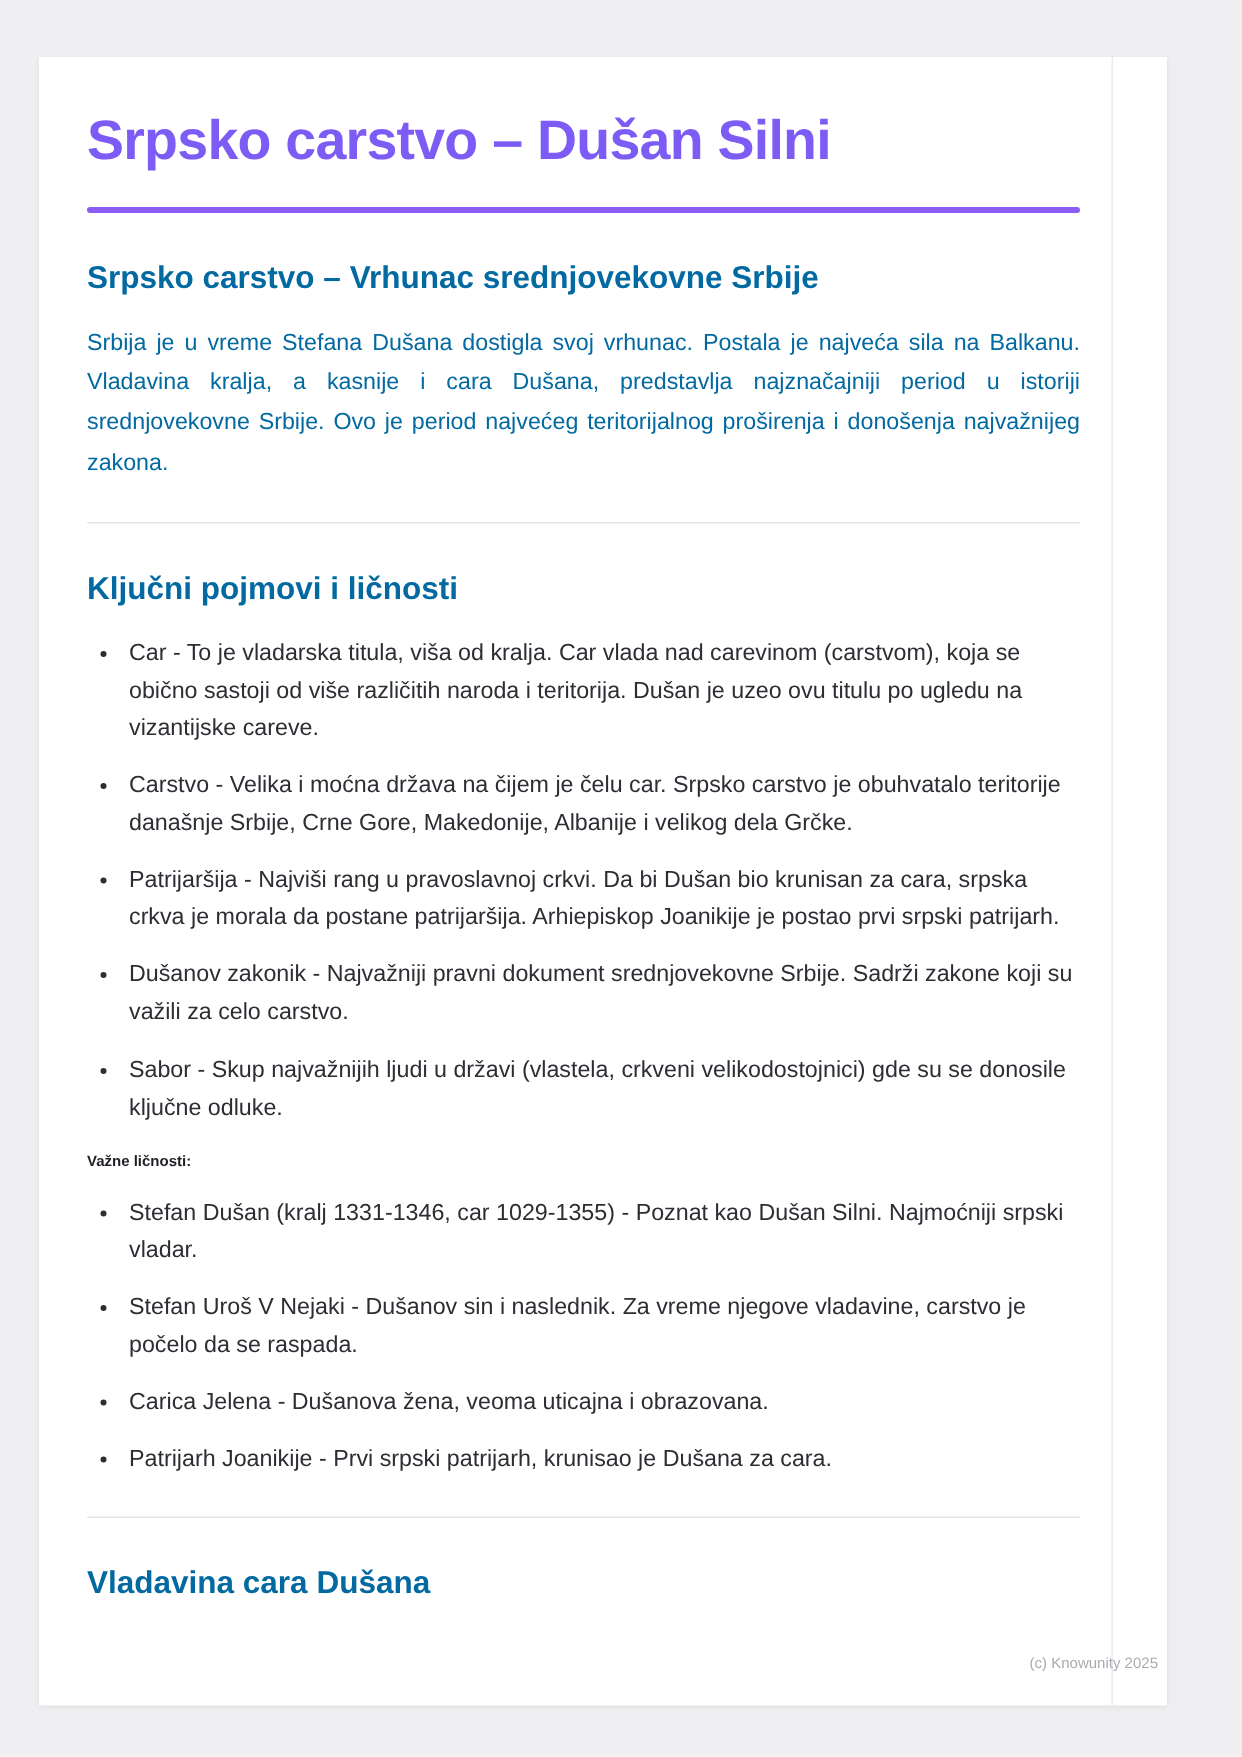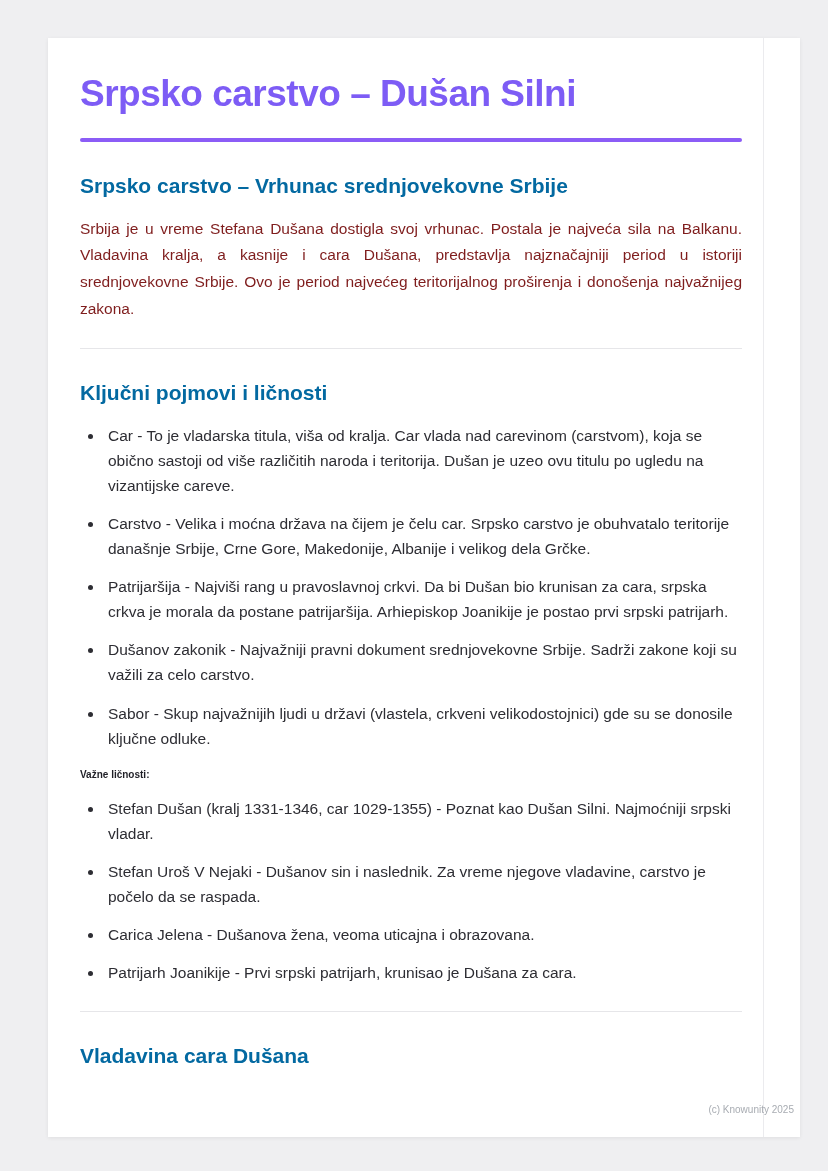--- a/index.html
+++ b/index.html
@@ -10,21 +10,21 @@
     color: #2d2d33;
     overflow: hidden;
   }
   .canvas {
     position: relative;
     width: 828px;
     height: 1171px;
   }
   .paper {
     position: absolute;
-    left: 48px;
+    left: 26px;
     top: 38px;
     width: 752px;
     height: 1099px;
     background: #ffffff;
     box-shadow: 0 1px 4px rgba(0,0,0,0.07);
     padding: 34px 58px 40px 32px;
     overflow: hidden;
   }
   .page-edge-line {
     position: absolute;
@@ -53,21 +53,21 @@
     font-weight: 700;
     color: #0369a1;
     margin-top: 30px;
     margin-bottom: 16px;
     line-height: 1.3;
   }
   p.body-text {
     font-size: 15.5px;
     line-height: 1.72;
     text-align: justify;
-    color: #7f1d1d;
+    color: #0369a1;
   }
   .divider {
     height: 1px;
     background: #e6e6e9;
     margin: 26px 0 4px 0;
   }
   ul.term-list {
     list-style: disc;
     padding-left: 22px;
     margin: 4px 0 10px 2px;

